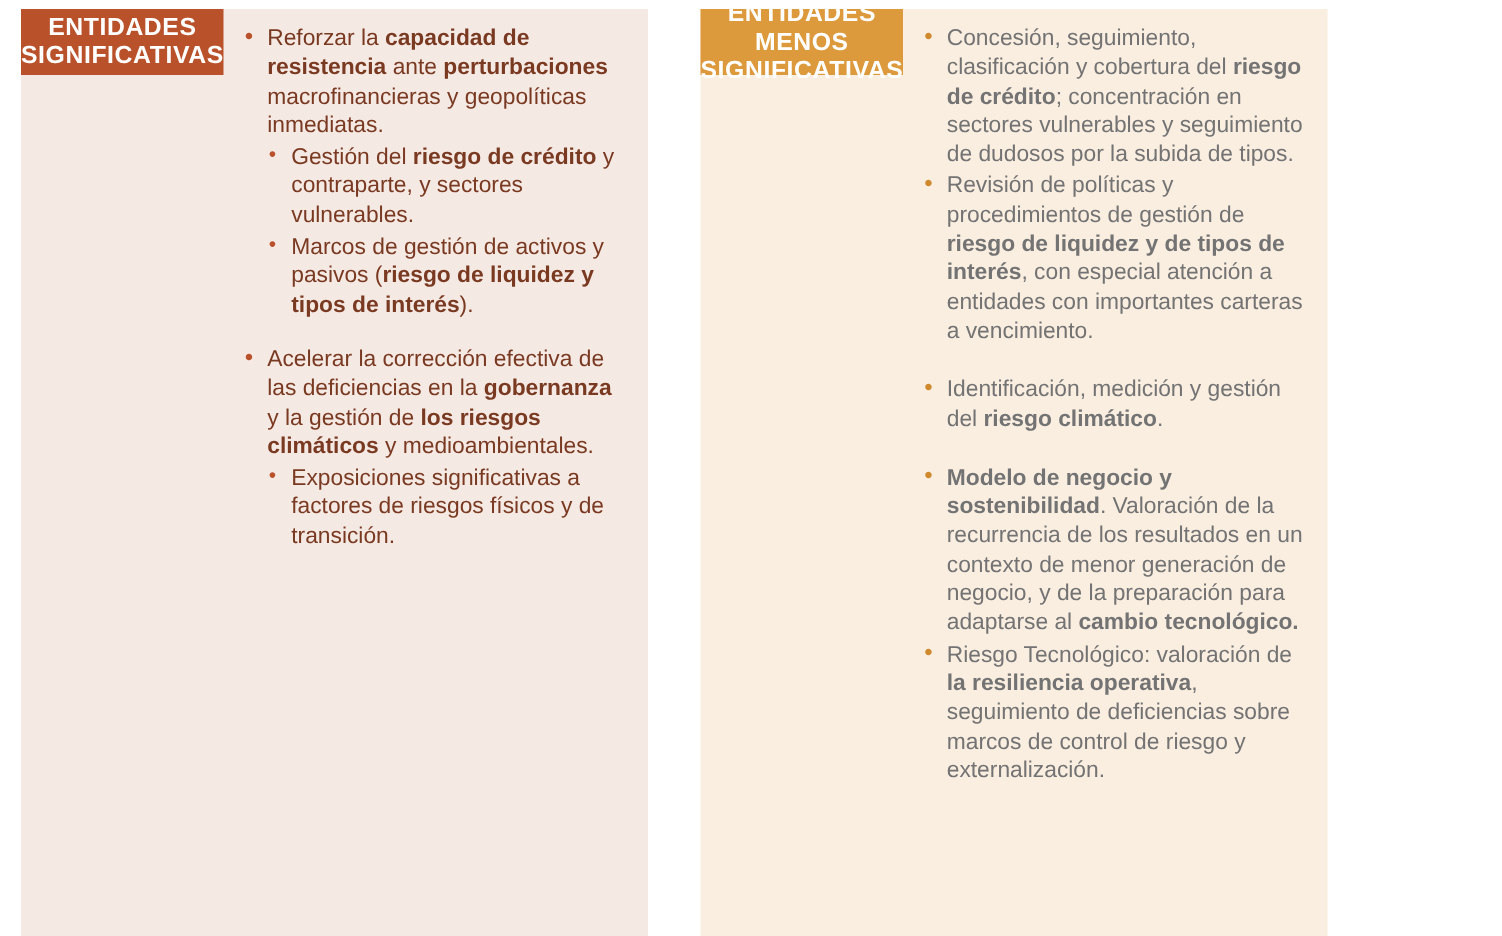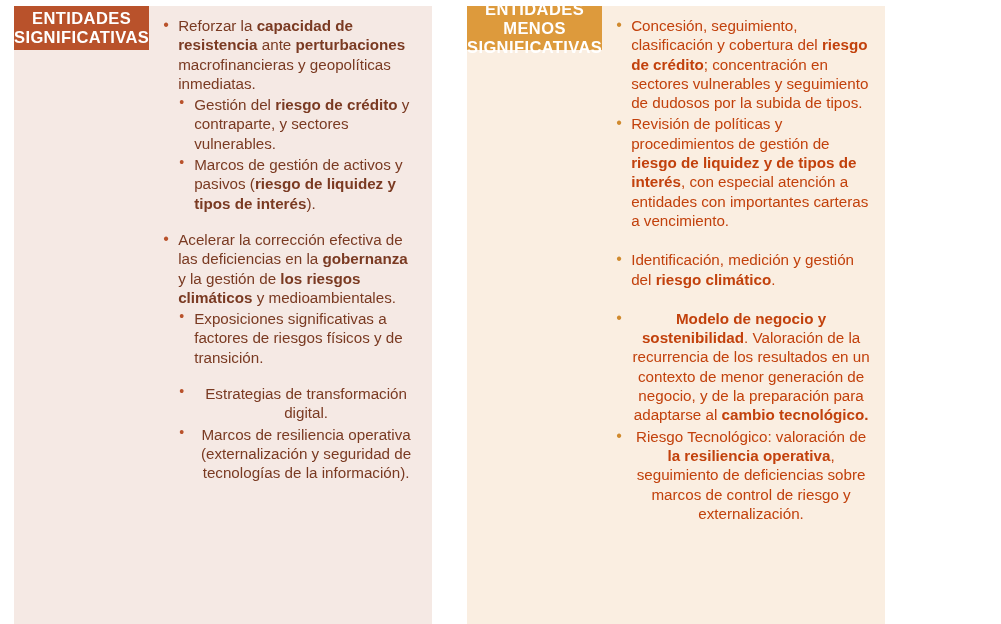--- a/index.html
+++ b/index.html
@@ -54,21 +54,21 @@
     padding: 10px 14px 12px 12px;
     box-sizing: border-box;
     overflow: hidden;
   }
   .panel.left .panel-body { color: #7a3a22; }
   .panel.right .panel-body { color: #8a5a1e; }
 
   .group {
     margin-bottom: 14px;
   }
-  .group:last-child { margin-bottom: 0; text-align: center; }
+  .group:last-child { margin-bottom: 0; }
 
   ul.level1, ul.level2 {
     list-style: none;
     margin: 0;
     padding: 0;
   }
   ul.level2 {
     margin-top: 1px;
   }
   li.item {
@@ -125,32 +125,28 @@
       <div class="group">
         <ul class="level1">
           <li class="item">Acelerar la corrección efectiva de las deficiencias en la <b>gobernanza</b> y la gestión de <b>los riesgos climáticos</b> y medioambientales.</li>
         </ul>
         <ul class="level2">
           <li class="item sub">Exposiciones significativas a factores de riesgos físicos y de transición.</li>
         </ul>
       </div>
 
       <div class="group">
-        <ul class="level2">
-          <li class="item sub">Estrategias de transformación digital.</li>
-          <li class="item sub">Marcos de resiliencia operativa (externalización y seguridad de tecnologías de la información).</li>
-        </ul>
       </div>
 
     </div>
   </section>
 
   <section class="panel right" style="background: rgb(250, 238, 225);">
     <div class="panel-header" style="background: rgb(221, 154, 60);">ENTIDADES MENOS SIGNIFICATIVAS</div>
-    <div class="panel-body" style="color: #c2410c;">
+    <div class="panel-body" style="color: #737373;">
 
       <div class="group">
         <ul class="level1">
           <li class="item">Concesión, seguimiento, clasificación y cobertura del <b>riesgo de crédito</b>; concentración en sectores vulnerables y seguimiento de dudosos por la subida de tipos.</li>
           <li class="item">Revisión de políticas y procedimientos de gestión de <b>riesgo de liquidez y de tipos de interés</b>, con especial atención a entidades con importantes carteras a vencimiento.</li>
         </ul>
       </div>
 
       <div class="group">
         <ul class="level1">

